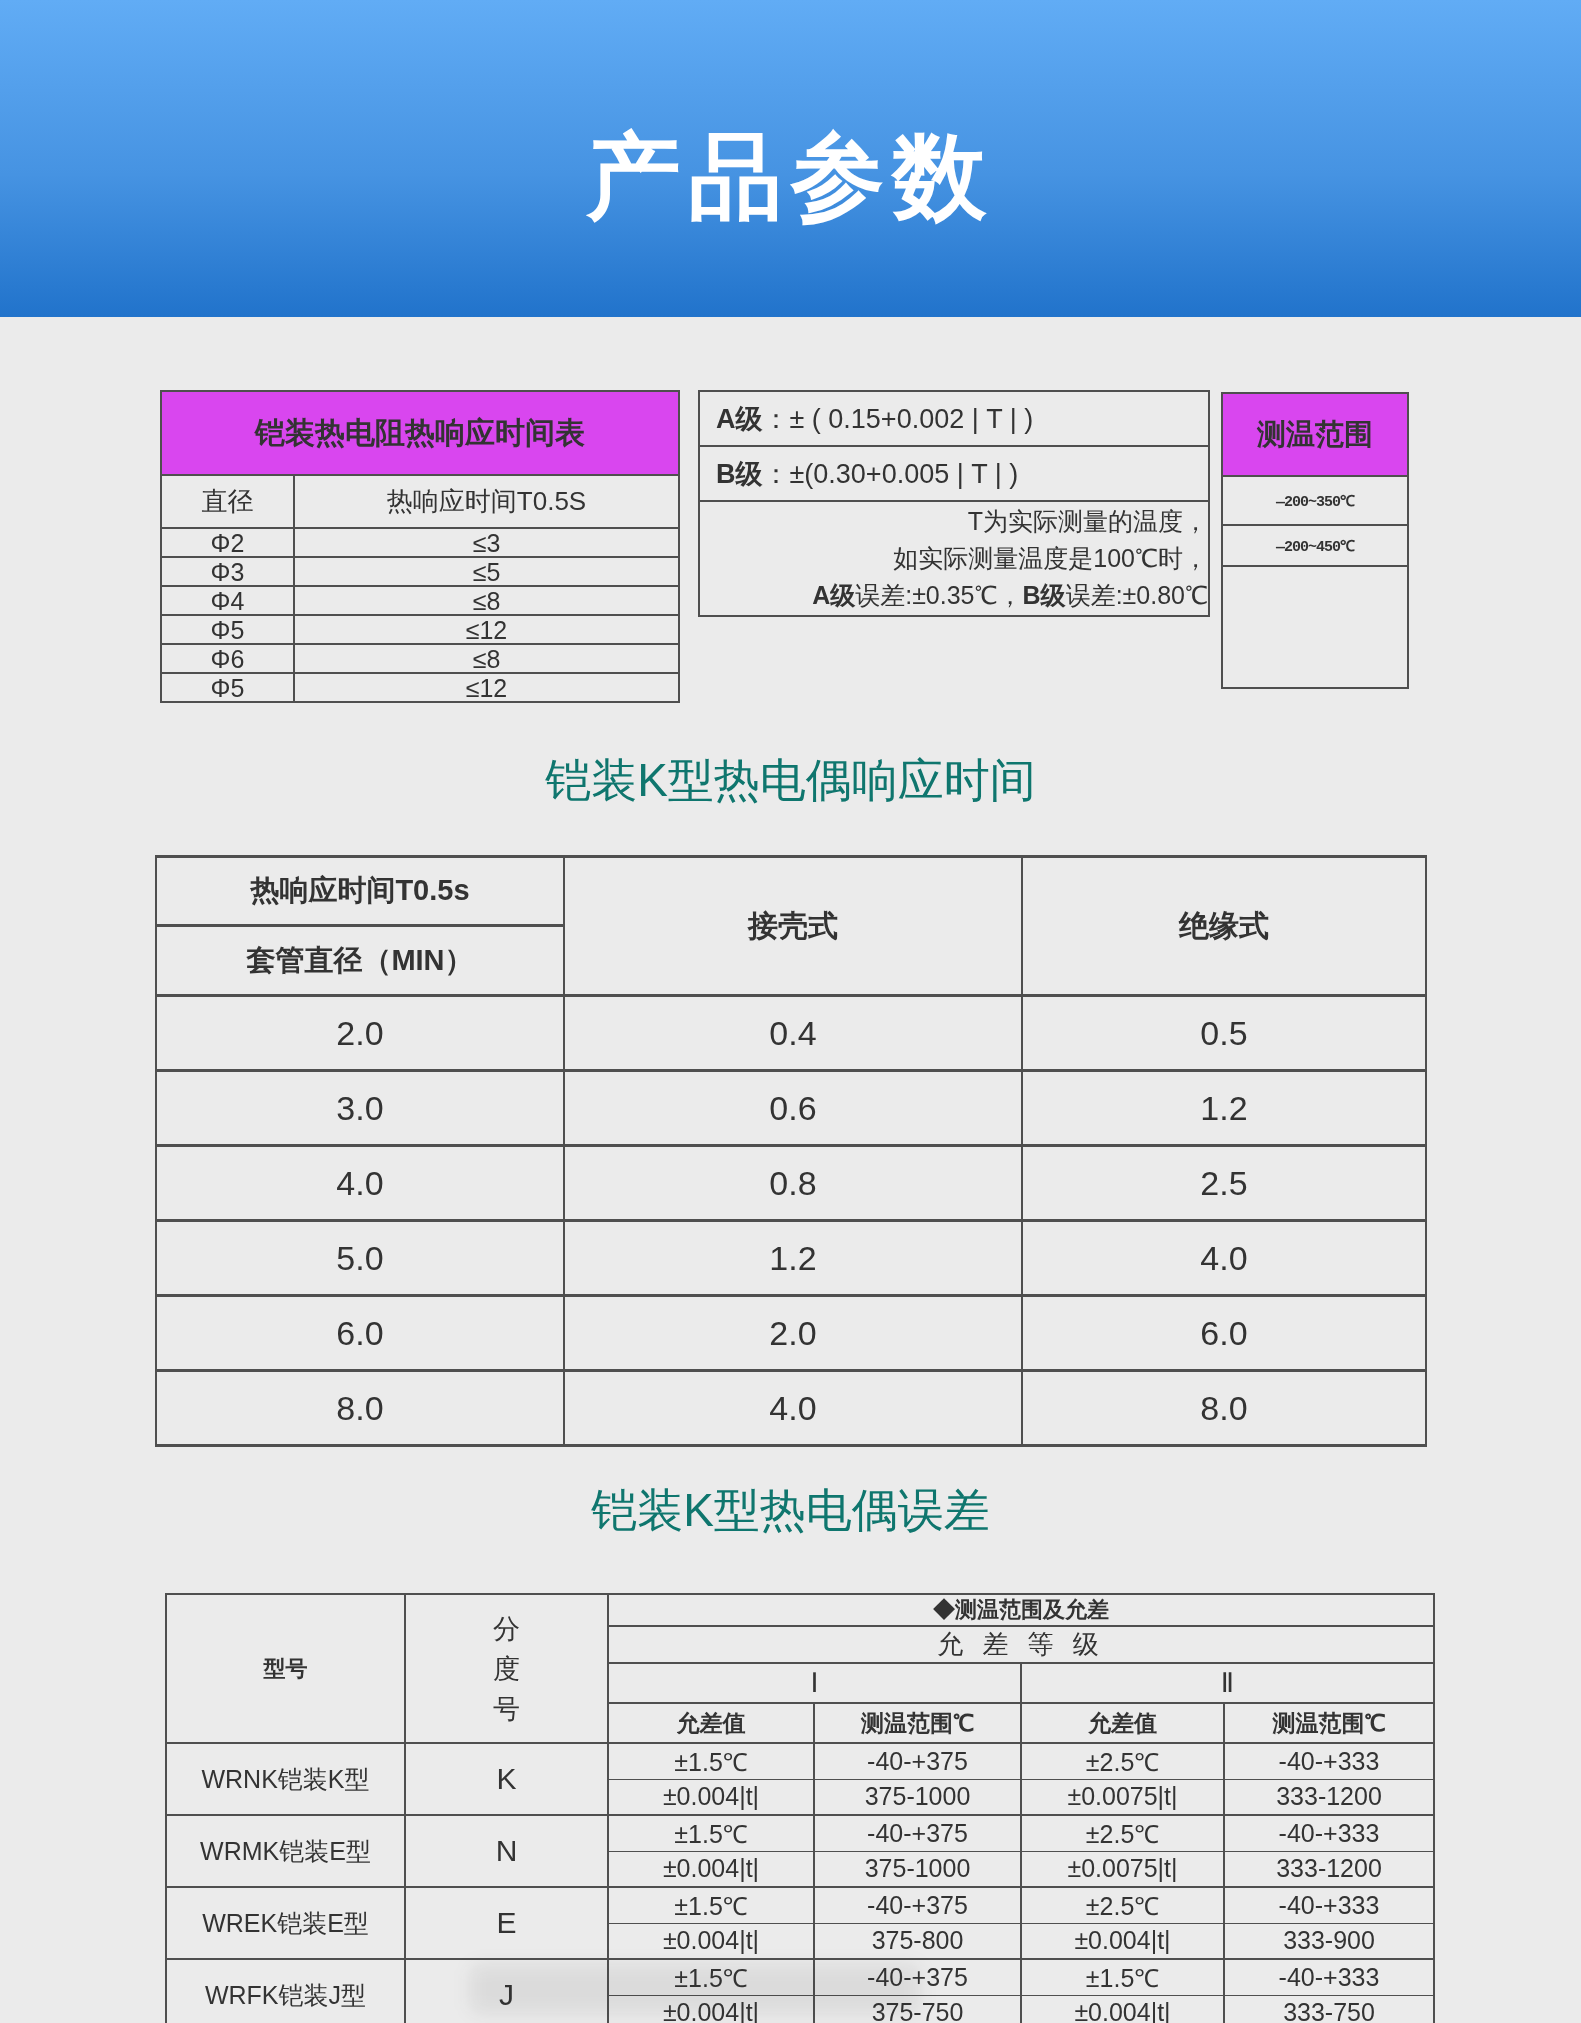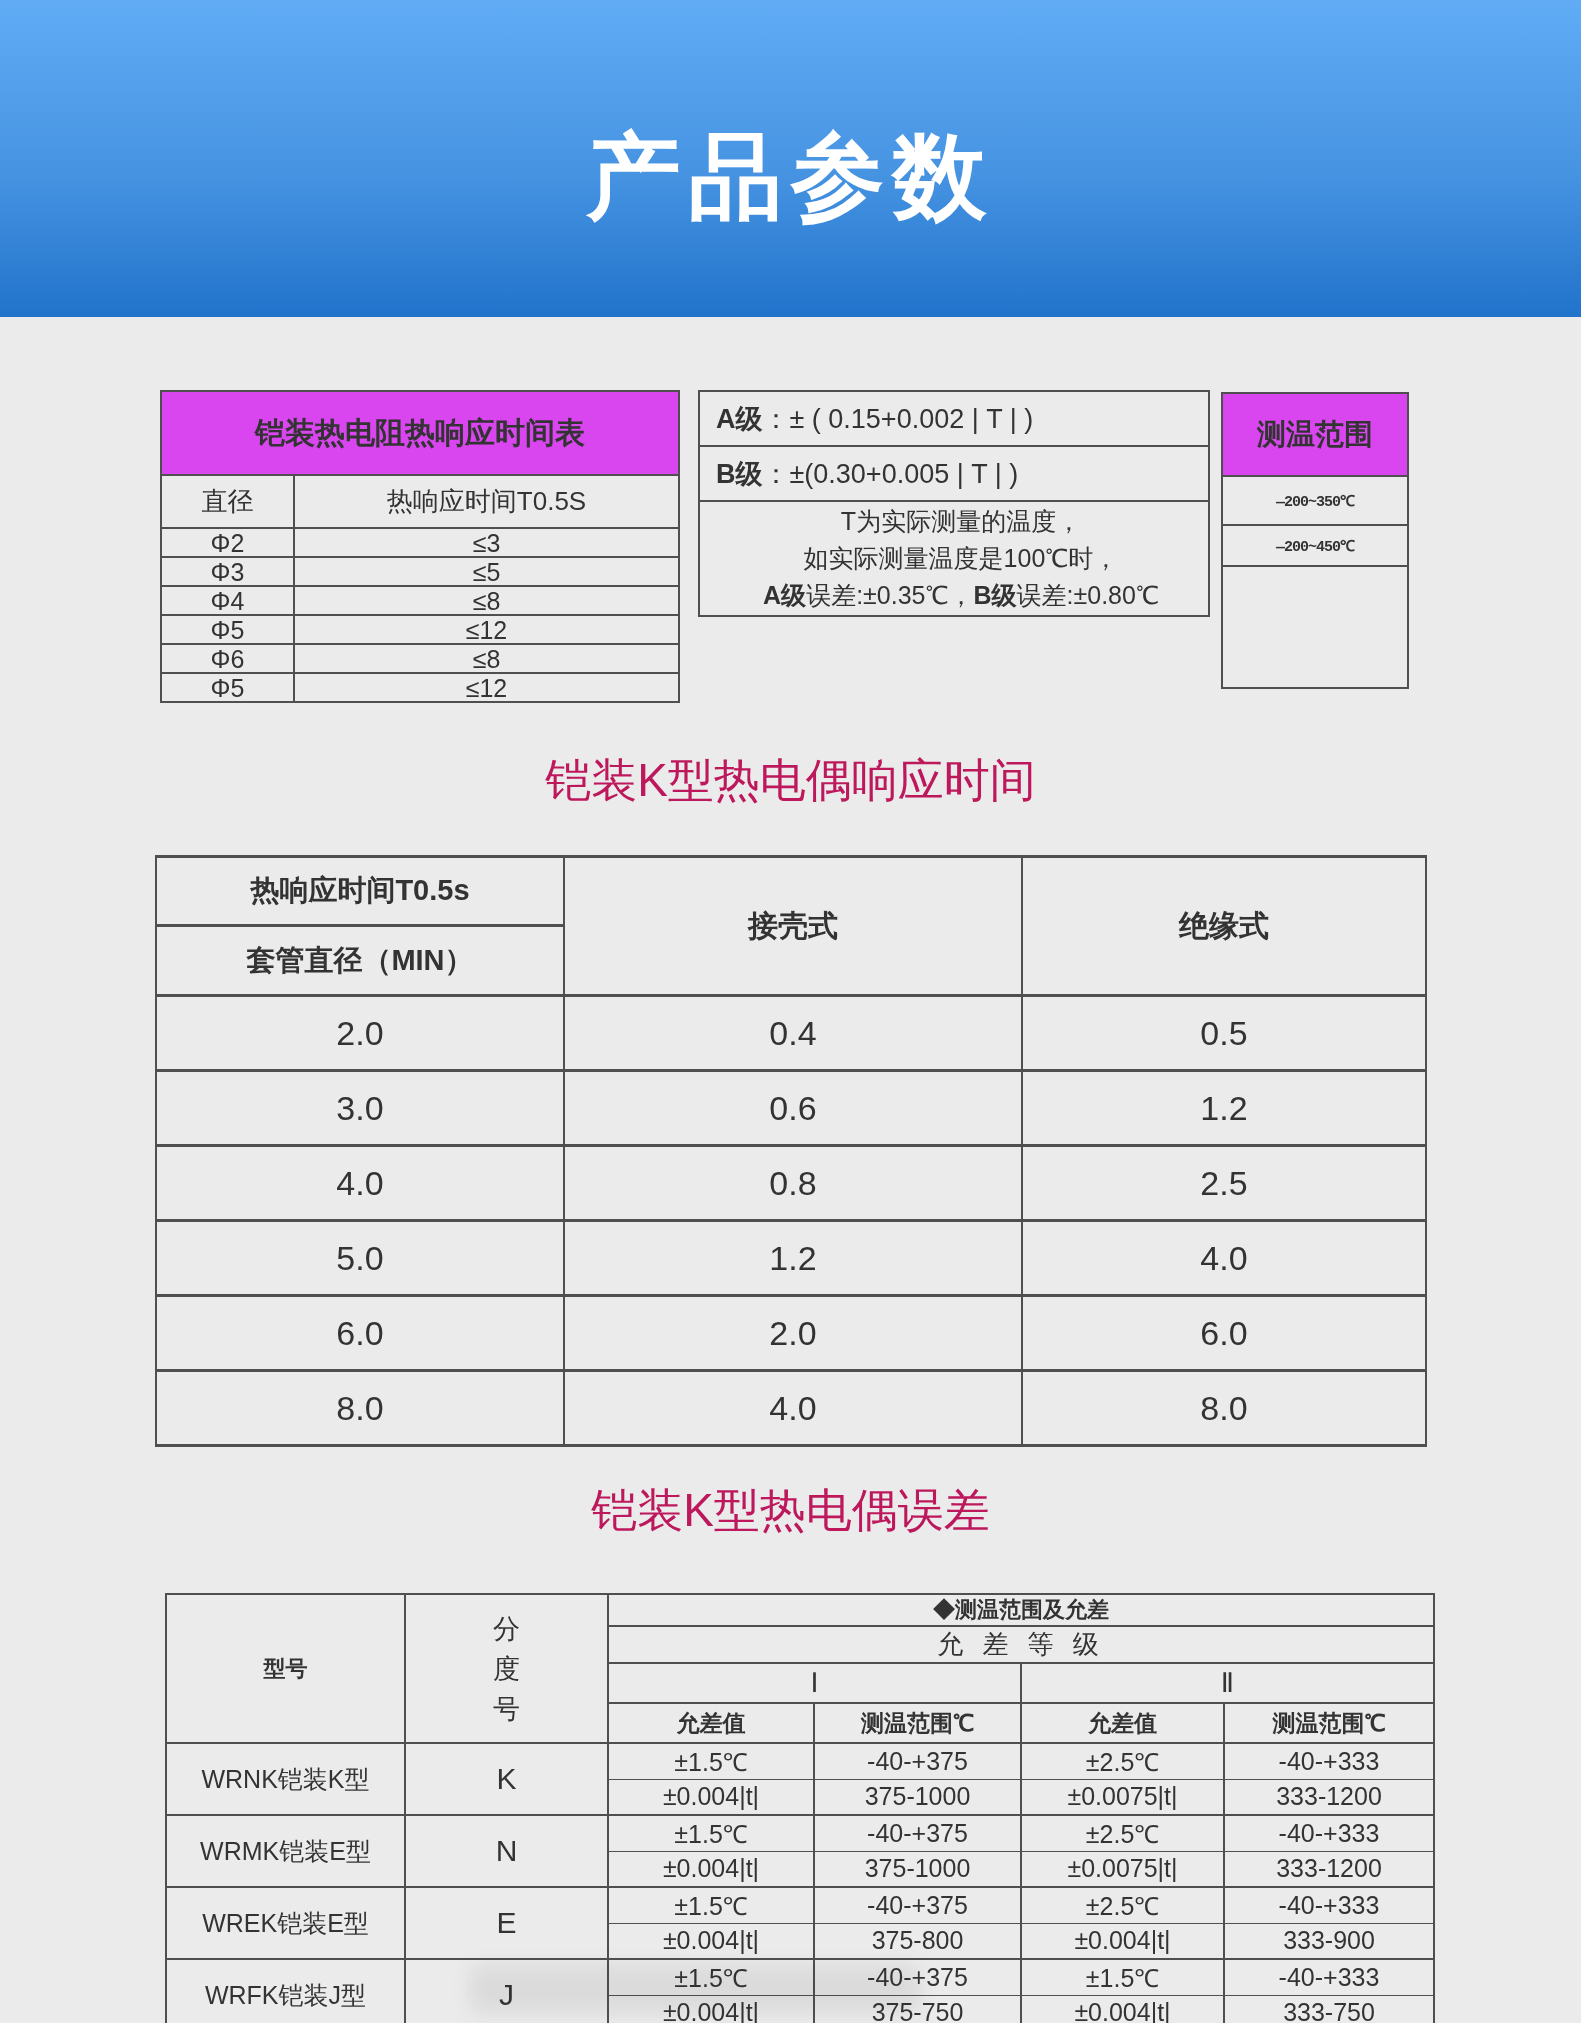--- a/index.html
+++ b/index.html
@@ -26,34 +26,34 @@
   .t1 .title-cell{font-size:30px;height:82px;}
   .t1 .hdr{height:51px;font-size:26px;font-weight:400;}
   .t1 tr.data td{height:27px;font-size:25px;line-height:26px;font-weight:500;}
   
   .t2{left:698px;top:390px;width:510px;}
   .t2 .title-cell{font-size:30px;height:75px;}
   .t2 .g-row{height:55px;text-align:left;font-size:27px;}
   .t2 .g-row td{padding-left:16px;text-align:left;font-weight:500;}
   .t2 .lbl{font-weight:700;}
   .t2 .note{height:115px;text-align:left;}
-  .t2 .note td{padding-left:14px;text-align:center;}
+  .t2 .note td{padding-left:14px;text-align:right;}
   .note-line{font-size:25px;line-height:37px;font-weight:500;}
   .b{font-weight:700;}
   
   .t3{left:1221px;top:392px;width:186px;}
   .t3 .title-cell{font-size:29px;height:81px;}
   .t3 .r1{height:49px;}
   .t3 .r2{height:41px;}
   .t3 .r1 td,.t3 .r2 td{font-size:15px;letter-spacing:-1px;font-weight:600;font-family:Liberation Mono, monospace;}
   .t3 .empty{height:122px;}
   
   .section-title{
     position:absolute;left:0;width:1581px;text-align:center;
-    font-size:46px;font-weight:500;color:#be185d;
+    font-size:46px;font-weight:500;color:#0f766e;
   }
   .st1{top:750px;}
   .st2{top:1480px;}
   
   .kt{left:155px;top:855px;width:1270px;}
   .kt td{border-width:3px 2px;}
   .kt .h1{height:66px;font-size:29px;font-weight:700;}
   .kt .h2{height:67px;font-size:29px;font-weight:700;}
   .kt .hcol{font-size:30px;font-weight:700;}
   .kt tr.data td{height:72px;font-size:34px;font-weight:500;}

